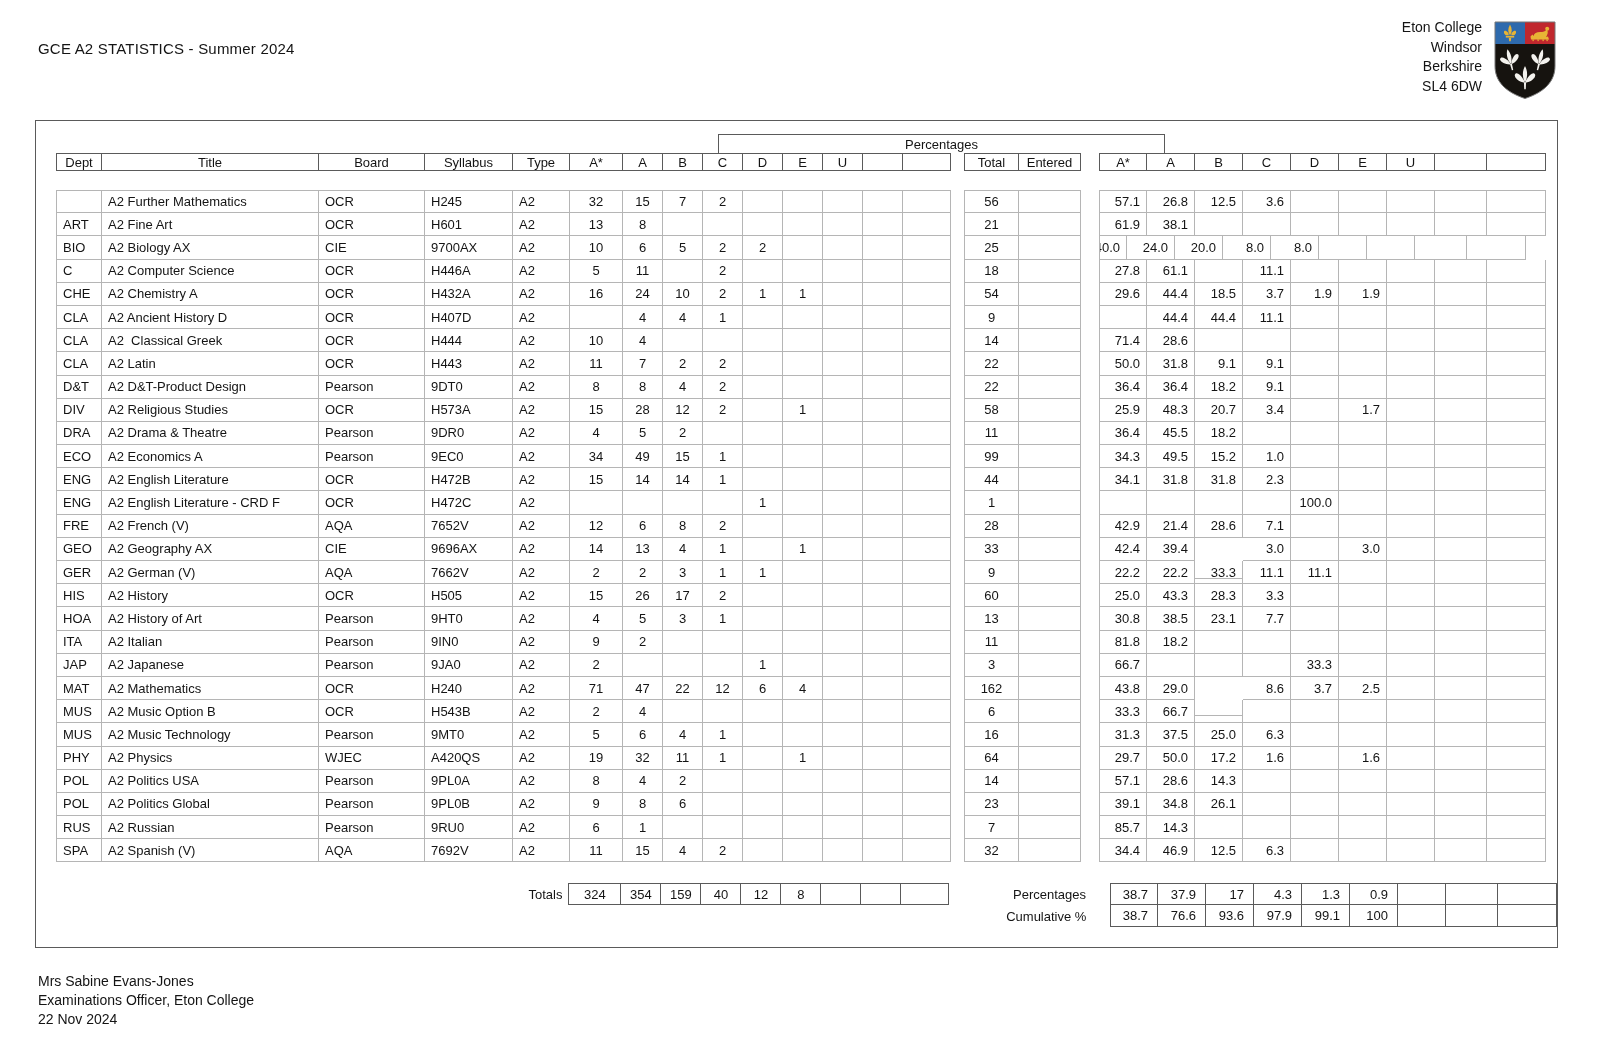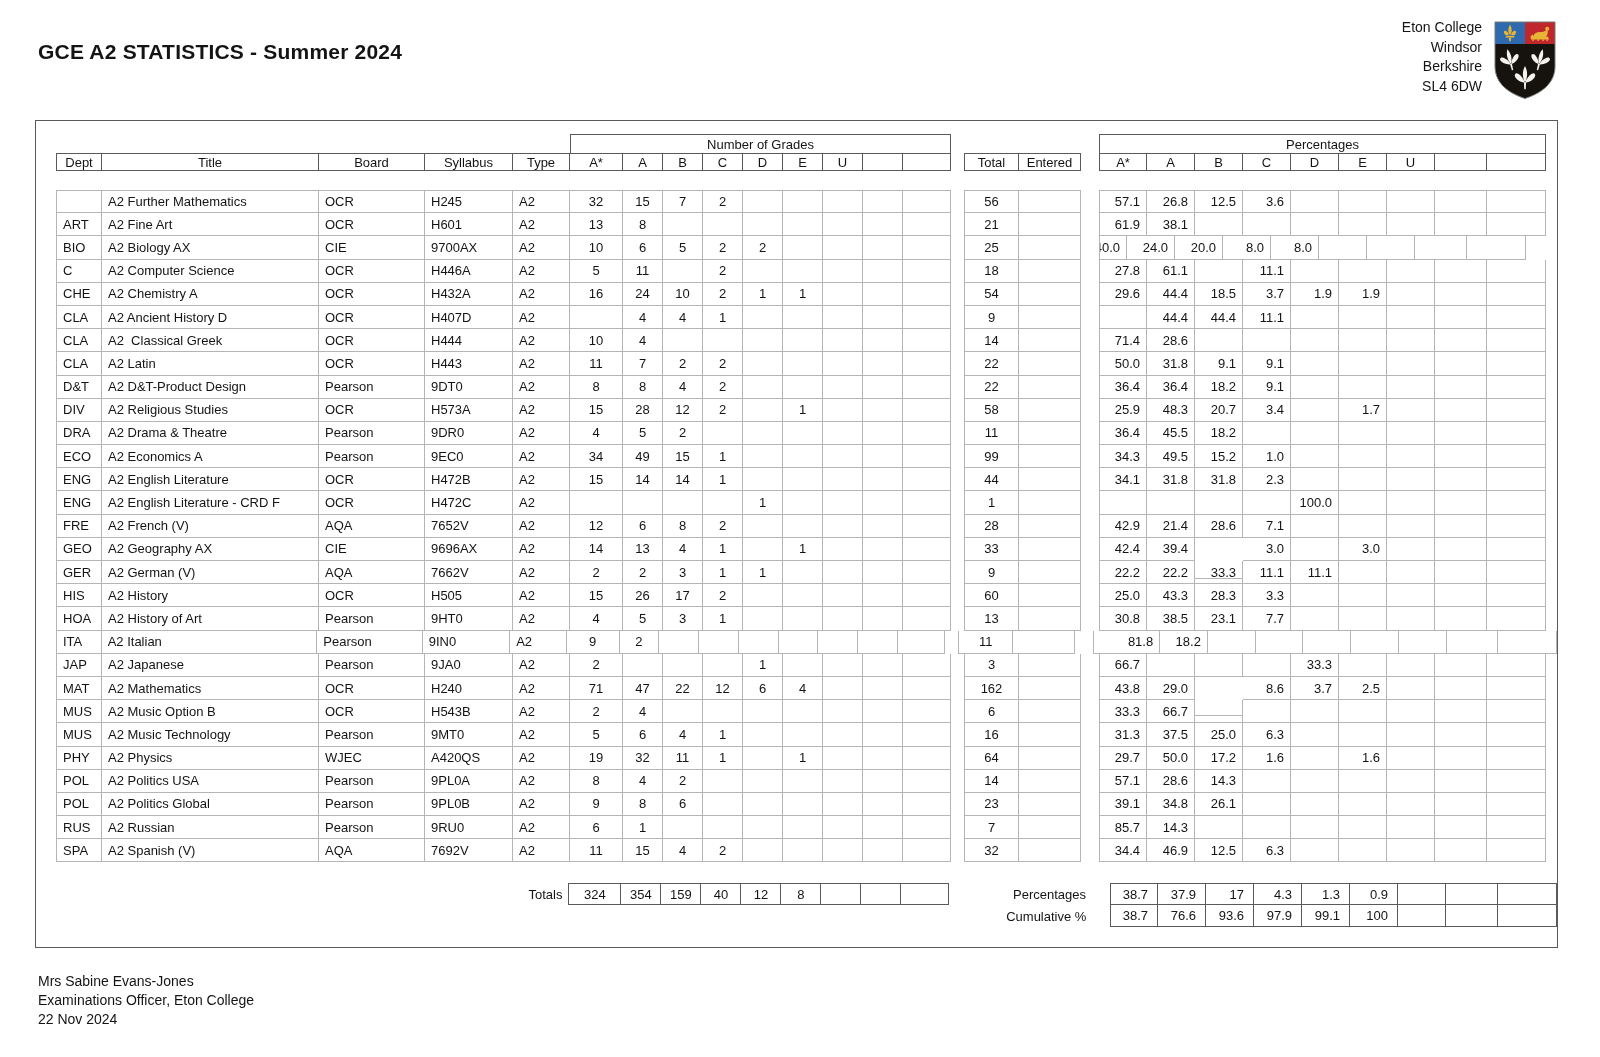--- a/index.html
+++ b/index.html
@@ -1,18 +1,18 @@
 <!DOCTYPE html>
 <html><head>
 <meta charset="utf-8">
 <style>
   html,body{margin:0;padding:0;background:#fff;}
   .page{position:relative;width:1600px;height:1057px;background:#fff;overflow:hidden;
         font-family:"Liberation Sans",sans-serif;color:#141414;}
-  .title{position:absolute;left:38px;top:40px;font-size:21px;font-weight:bold;letter-spacing:.2px;}
+  .title{position:absolute;left:38px;top:40px;font-size:15px;font-weight:normal;letter-spacing:.2px;}
   .addr{position:absolute;right:118px;top:18px;text-align:right;font-size:14px;line-height:19.5px;}
   .crest{position:absolute;left:1493px;top:20px;}
   .footer{position:absolute;left:38px;top:972px;font-size:14px;line-height:19px;}
 
   .tablebox{position:absolute;left:35px;top:120px;width:1521px;height:813px;
             border:1.5px solid #5a5a5a;box-sizing:content-box;padding-top:13px;font-size:13px;}
   .tr{display:flex;height:23.2px;}
   .hr{display:flex;height:18px;}
   .gr{display:flex;height:19px;}
   .br{display:flex;height:22px;}
@@ -86,21 +86,20 @@
       <use href="#lily" transform="translate(47,40) rotate(14)"></use>
       <use href="#lily" transform="translate(32,58) scale(1.08)"></use>
     </g>
     <path d="M2,2 H62 V46 C62,61 52,72 32,78.5 C12,72 2,61 2,46 Z" fill="none" stroke="#777" stroke-width="1"></path>
   </svg>
 
   <div class="tablebox">
 
     <div class="gr">
       <div class="sp" style="width:534px"></div>
-      <div class="gbox w-gbox">Number of Grades</div>
       <div class="sp w-midgap"></div>
       <div class="gbox w-pbox">Percentages</div>
     </div>
 
     <div class="hr">
       <div class="sp w-pad0"></div>
       <div class="th bl ctr w-dept">Dept</div>
       <div class="th ctr w-title">Title</div>
       <div class="th ctr w-board">Board</div>
       <div class="th ctr w-syl">Syllabus</div>
@@ -719,21 +718,21 @@
           <div class="td ctr" style="width: 40px;"></div>
           <div class="td ctr" style="width: 40px;"></div>
           <div class="td ctr" style="width: 40px;"></div>
           <div class="td ctr" style="width: 40px;"></div>
           <div class="td ctr" style="width: 40px;"></div>
           <div class="td ctr" style="width: 48px;"></div>
           <div class="sp w-gap1"></div>
           <div class="td bl ctr w-total">11</div>
           <div class="td ctr w-ent"></div>
           <div class="sp w-gap2"></div>
-          <div class="td rt bl" style="width: 68px;">81.8</div>
+          <div class="td rt bl" style="width: 48px;">81.8</div>
           <div class="td rt" style="width: 48px;">18.2</div>
           <div class="td rt" style="width: 48px;"></div>
           <div class="td rt" style="width: 48px;"></div>
           <div class="td rt" style="width: 48px;"></div>
           <div class="td rt" style="width: 48px;"></div>
           <div class="td rt" style="width: 48px;"></div>
           <div class="td rt" style="width: 52px;"></div>
           <div class="td rt" style="width: 59px;"></div>
         </div>
         <div class="tr">

